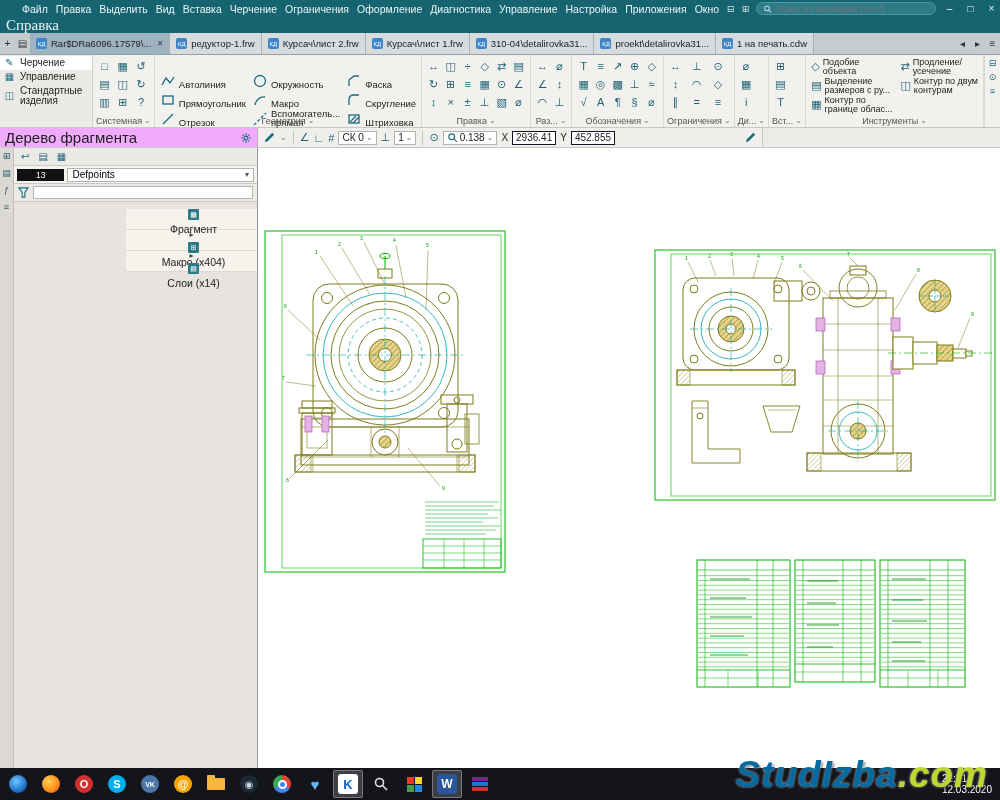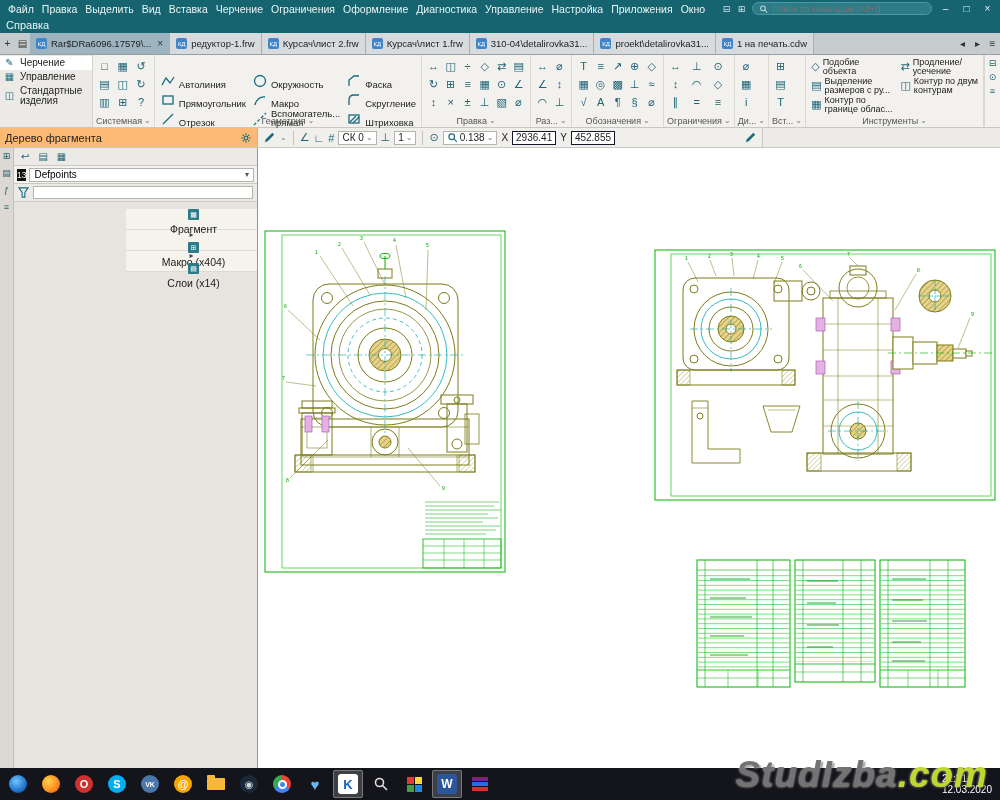--- a/index.html
+++ b/index.html
@@ -1,29 +1,29 @@
 <!DOCTYPE html>
 <html><head>
 <meta charset="utf-8">
 <style>
   * { box-sizing: border-box; margin: 0; padding: 0; }
   html,body { width:1000px; height:800px; overflow:hidden; }
   body { font-family:"Liberation Sans","DejaVu Sans",sans-serif; background:#fff; position:relative; font-size:11px; }
 
   
   .titlebar { height:17px; background:#156470; display:flex; align-items:center; color:#eaf4f6; }
-  .menubar { display:flex; padding-left:4px; }
+  .menubar { display:flex; padding-left:18px; }
   .menu-item { padding:1px 4px; font-size:10.5px; white-space:nowrap; cursor:default; }
   .title-right { margin-left:auto; display:flex; align-items:center; gap:3px; padding-right:2px; }
   .tb-mini { width:15px; text-align:center; font-size:9px; color:#cfe3e6; }
   .search-box { width:180px; height:13px; background:#2e7b88; border:1px solid #4b99a6; border-radius:7px; display:flex; align-items:center; gap:4px; padding:0 6px; }
   .search-box input { background:transparent; border:none; outline:none; color:#cfe3e8; font-size:9px; width:100%; font-family:inherit; }
   .win-btn { width:21px; height:15px; display:flex; align-items:center; justify-content:center; font-size:10px; color:#e8f2f4; }
   .menurow2 { height:16px; background:#156470; color:#eaf4f6; display:flex; align-items:center; padding-left:2px; }
-  .menurow2 .menu-item { font-size:11px; }
+  .menurow2 .menu-item { font-size:15px;font-family:Liberation Serif, serif; }
 
   
   .tabbar { height:22px; background:#c6ccce; display:flex; align-items:stretch; border-bottom:1px solid #9aa0a2; }
   .tab-btn { width:15px; display:flex; align-items:center; justify-content:center; font-size:10px; color:#333; }
   .tabs { display:flex; overflow:hidden; flex:1; }
   .tab { display:flex; align-items:center; gap:4px; padding:0 6px; font-size:9.5px; color:#222; background:#d7dbdd; border-right:1px solid #aab0b2; white-space:nowrap; }
   .tab.active { background:#9db4c0; }
   .tab-icon { width:11px; height:11px; background:#3f86c8; border-radius:2px; color:#fff; font-size:6px; display:flex; align-items:center; justify-content:center; flex:0 0 11px; }
   .tab-label { max-width:110px; overflow:hidden; text-overflow:ellipsis; }
   .tab-close { font-size:10px; color:#333; padding-left:2px; }
@@ -44,37 +44,37 @@
   .geom-grid { display:grid; grid-template-rows:repeat(3,19px); grid-auto-flow:column; column-gap:2px; }
   .geom-btn { display:flex; align-items:flex-end; gap:3px; font-size:9.5px; color:#222; padding:0 2px; white-space:pre-line; line-height:9px;margin-top:32px; }
   .tools-grid { display:grid; grid-template-rows:repeat(3,19px); grid-auto-flow:column; column-gap:4px; }
   .tool-item { display:flex; align-items:center; gap:3px; color:#222; padding:0 2px; font-size:9px; white-space:pre-line; line-height:9px; }
   .tool-ico { color:#1e6476; font-size:11px; }
   .ribbon-spacer { flex:1; }
   .right-rail { width:16px; display:flex; flex-direction:column; align-items:center; padding-top:3px; gap:4px; color:#1e6476; font-size:9px; border-left:1px solid #dad8d3; }
 
   
   .mid-row { height:20px; display:flex; background:#ecebe7; border-bottom:1px solid #c9c7c2; }
-  .tree-header { width:258px; flex:0 0 258px; background:#fdba74; border-right:1px solid #b9b6b0; display:flex; align-items:center; font-size:11px; color:#222; padding:0 5px; }
+  .tree-header { width:258px; flex:0 0 258px; background:#f0abfc; border-right:1px solid #b9b6b0; display:flex; align-items:center; font-size:15px; color:#222; padding:0 5px; }
   .tree-header .gear { margin-left:auto; display:flex; }
   .parambar { flex:0 0 505px; display:flex; align-items:center; gap:4px; font-size:10px; color:#222; padding:0 5px; background:#f0efec; border-right:1px solid #c9c7c2; }
   .pb-ico { color:#1e6476; font-size:11px; display:flex; align-items:center; }
   .pb-combo { display:flex; align-items:center; gap:2px; background:#fff; border:1px solid #b5b3ae; height:14px; padding:0 3px; }
   .pb-field { background:#fff; border:1px solid #0f172a; padding:0 3px; height:14px; display:flex; align-items:center; min-width:42px; }
   .pb-sep { width:1px; height:14px; background:#c5c3be; margin:0 2px; }
   .mid-fill { flex:1; }
 
   
   .workspace { display:flex; height:620px; }
   .left-block { width:258px; flex:0 0 258px; display:flex; background:#e7e4e0; border-right:1px solid #9b9893; }
   .mini-rail { width:14px; background:#dcd9d4; border-right:1px solid #c2bfba; display:flex; flex-direction:column; align-items:center; padding-top:3px; gap:7px; font-size:9px; color:#2a5f6e; }
   .tree-panel { flex:1; display:flex; flex-direction:column; }
   .tree-toolbar { height:18px; display:flex; align-items:center; gap:9px; padding:0 7px; border-bottom:1px solid #ccc9c4; color:#1e6476; font-size:10px; background:#eceae6; }
   .layer-row { height:18px; display:flex; align-items:center; gap:3px; padding:0 3px; border-bottom:1px solid #ccc9c4; background:#f4f2ee; }
-  .layer-badge { background:#111; color:#fff; font-size:8.5px; padding:0 0; height:12px; display:flex; align-items:center; }
+  .layer-badge { background:#111; color:#fff; font-size:8.5px; padding:0 19px; height:12px; display:flex; align-items:center; }
   .layer-select { flex:1; background:#fff; border:1px solid #b5b3ae; height:14px; display:flex; align-items:center; padding:0 4px; font-size:10px; }
   .layer-select .chevd { margin-left:auto; font-size:8px; color:#555; }
   .filter-row { height:18px; display:flex; align-items:center; gap:4px; padding:0 4px; border-bottom:1px solid #ccc9c4; background:#eceae6; }
   .filter-input { flex:1; height:13px; background:#fff; border:1px solid #b5b3ae; }
   .tree-rows { flex:1; background:#e7e4e0; padding-top:7px; }
   .tree-row { margin-left:112px; height:21px; background:#f6f2ec; border-bottom:1px solid #dedad2; display:flex; align-items:center; gap:3px; font-size:10.5px; padding-left:4px; color:#222;flex-direction:column; }
   .chev8 { font-size:8px; color:#444; width:8px; }
   .tree-ico { width:11px; height:11px; background:#2e7b88; color:#fff; font-size:7px; display:flex; align-items:center; justify-content:center; border-radius:1px; flex:0 0 11px; }
 
   .canvas { flex:1; background:#ffffff; position:relative; }
@@ -89,21 +89,21 @@
   .win-grid { display:grid; grid-template-columns:7px 7px; grid-template-rows:7px 7px; gap:1px; }
   .win-grid i { background:#29b6f6; display:block; }
   .folder { width:18px; height:12px; background:#f6b73c; border-radius:1px; position:relative; display:block; }
   .folder:before { content:""; position:absolute; top:-3px; left:0; width:8px; height:3px; background:#f6b73c; border-radius:1px 1px 0 0; }
   .books i { display:block; width:16px; height:4px; margin:1px 0; }
   .clock { margin-left:auto; color:#fff; font-size:10px; text-align:left; line-height:11px; padding-right:8px; z-index:45; }
 
   
   .watermark { position:absolute; right:12px; bottom:4px; font-style:italic; font-weight:bold; font-size:37px; letter-spacing:1px; z-index:40; pointer-events:none; white-space:nowrap;
                text-shadow:0 0 3px rgba(255,255,255,.75), 2px 2px 2px rgba(0,0,0,.45); }
-  .wm1 { color:#737373;font-style:italic; }
+  .wm1 { color:#0369a1;font-style:italic; }
   .wm2 { color:#c0d72f;margin-top:45px; }
 </style>
 </head>
 <body>
 
 <div class="titlebar">
   <div class="menubar" id="menubar">
       <span class="menu-item">Файл</span>
       <span class="menu-item">Правка</span>
       <span class="menu-item">Выделить</span>

